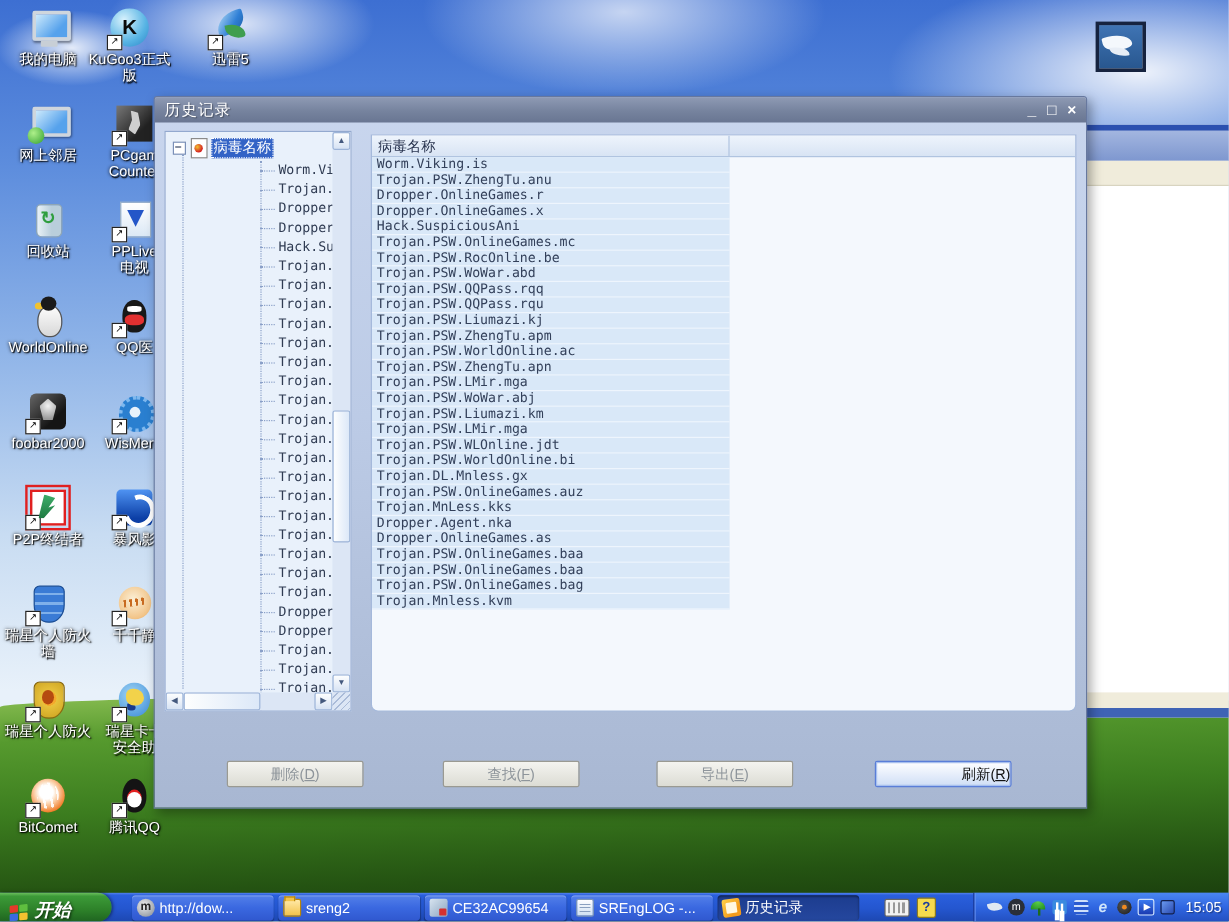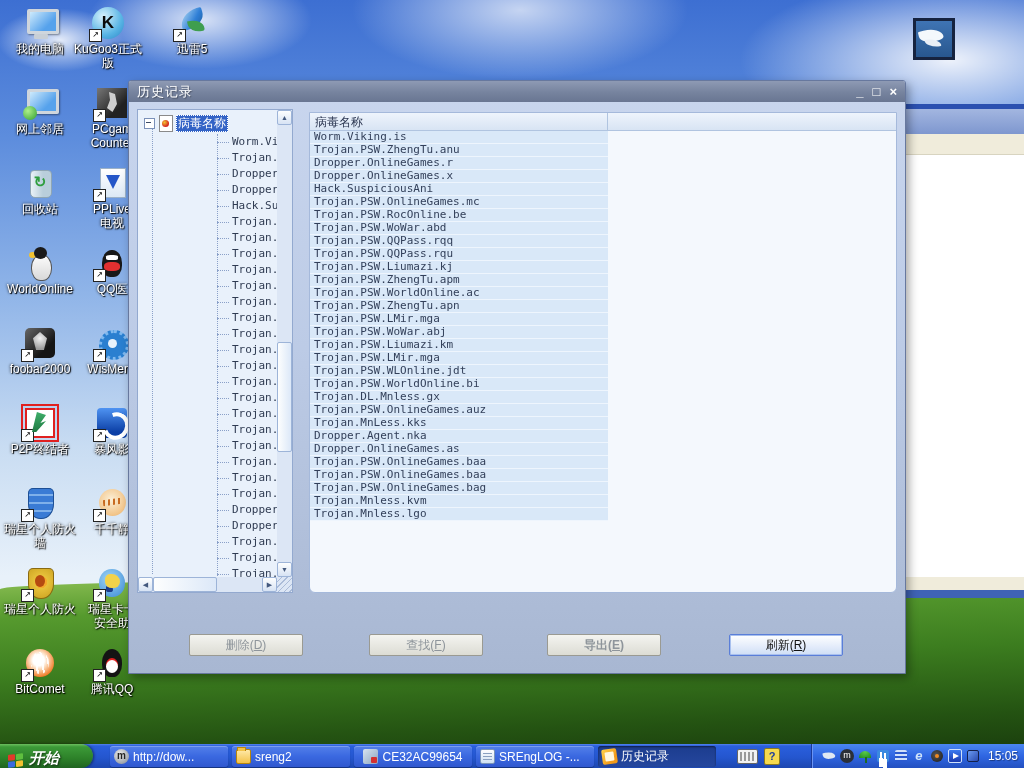--- a/index.html
+++ b/index.html
@@ -136,21 +136,21 @@
   .list-rows{position:absolute;left:0;top:18px;right:0;bottom:0;}
   .list-row{height:13px;line-height:12px;width:298px;background:#d9e8f8;border-bottom:1px solid #eef5fd;
     box-sizing:border-box;font-family:"DejaVu Sans Mono",monospace;font-size:11px;color:#33405a;
     padding-left:4px;white-space:nowrap;cursor:pointer;}
   
   .dlg-btn{position:absolute;top:553px;height:22px;width:114px;font-size:12px;text-align:center;line-height:20px;
     background:linear-gradient(180deg,#f4f4f0,#dcdcd4);border:1px solid #9a9a92;border-radius:2px;
     box-sizing:border-box;color:#8e959b;cursor:default;}
   .dlg-btn u{text-decoration:underline;}
   .dlg-btn.enabled{background:linear-gradient(180deg,#ffffff,#e2ebfa 60%,#cfdef5);
-    border:1px solid #5a7ed8;box-shadow:0 0 0 1px #a8c0ee inset;color:#111;cursor:pointer;}
+    border:1px solid #5a7ed8;box-shadow:0 0 0 1px #a8c0ee inset;color:#111;cursor:pointer;text-align:right;}
   
   .taskbar{position:absolute;left:0;top:744px;width:1024px;height:24px;
     background:linear-gradient(180deg,#5584ec 0%,#2a5fdd 8%,#2456cf 55%,#1d47b0 100%);}
   .start-btn{position:absolute;left:0;top:0;width:93px;height:24px;border-radius:0 12px 12px 0;
     background:linear-gradient(180deg,#6cbf5e 0%,#3c9a38 12%,#2d8129 60%,#1f6420 100%);
     box-shadow:1px 0 3px rgba(0,0,0,.5);display:flex;align-items:flex-end;gap:5px;padding-left:8px;
     box-sizing:border-box;cursor:pointer;}
   .start-flag{width:16px;height:14px;display:grid;grid-template-columns:7px 7px;grid-template-rows:6px 6px;gap:1px;transform:skewY(-6deg);}
   .start-flag span{border-radius:1px;}
   .start-label{color:#fff;font-size:15px;font-weight:bold;font-style:italic;text-shadow:1px 1px 2px rgba(0,0,0,.6);}
@@ -452,28 +452,27 @@
         <div class="list-row">Trojan.PSW.WorldOnline.bi</div>
         <div class="list-row">Trojan.DL.Mnless.gx</div>
         <div class="list-row">Trojan.PSW.OnlineGames.auz</div>
         <div class="list-row">Trojan.MnLess.kks</div>
         <div class="list-row">Dropper.Agent.nka</div>
         <div class="list-row">Dropper.OnlineGames.as</div>
         <div class="list-row">Trojan.PSW.OnlineGames.baa</div>
         <div class="list-row">Trojan.PSW.OnlineGames.baa</div>
         <div class="list-row">Trojan.PSW.OnlineGames.bag</div>
         <div class="list-row">Trojan.Mnless.kvm</div>
-        <div class="list-row">Trojan.Mnless.lgo</div>
       </div>
   </div>
 
   <div id="dlg-buttons">
       <div class="dlg-btn" style="left: 60px;">删除(<u>D</u>)</div>
       <div class="dlg-btn" style="left: 240px;">查找(<u>F</u>)</div>
-      <div class="dlg-btn" style="left: 418px; font-weight: bold;">导出(<u>E</u>)</div>
+      <div class="dlg-btn" style="left: 418px;">导出(<u>E</u>)</div>
       <div class="dlg-btn enabled" style="left: 600px;">刷新(<u>R</u>)</div>
     </div>
 </div>
 
 <div class="taskbar">
   <div class="start-btn">
     <span class="start-flag">
       <span style="background:#e23a2a"></span>
         <span style="background:#5fbf3f"></span>
       <span style="background:#3a6ae0"></span>
@@ -483,21 +482,21 @@
   </div>
   <div id="task-buttons">
       <div class="task-btn" style="left: 110px;">
         <div class="task-icon maxthon-task-icon"></div>
         <span>http://dow...</span>
       </div>
       <div class="task-btn" style="left: 232px;">
         <div class="task-icon folder-task-icon"></div>
         <span>sreng2</span>
       </div>
-      <div class="task-btn" style="left: 354px; justify-content: center;">
+      <div class="task-btn" style="left: 354px;">
         <div class="task-icon app-task-icon"></div>
         <span>CE32AC99654</span>
       </div>
       <div class="task-btn" style="left: 476px;">
         <div class="task-icon notepad-task-icon"></div>
         <span>SREngLOG -...</span>
       </div>
       <div class="task-btn active" style="left: 598px;">
         <div class="task-icon history-task-icon"></div>
         <span>历史记录</span>

